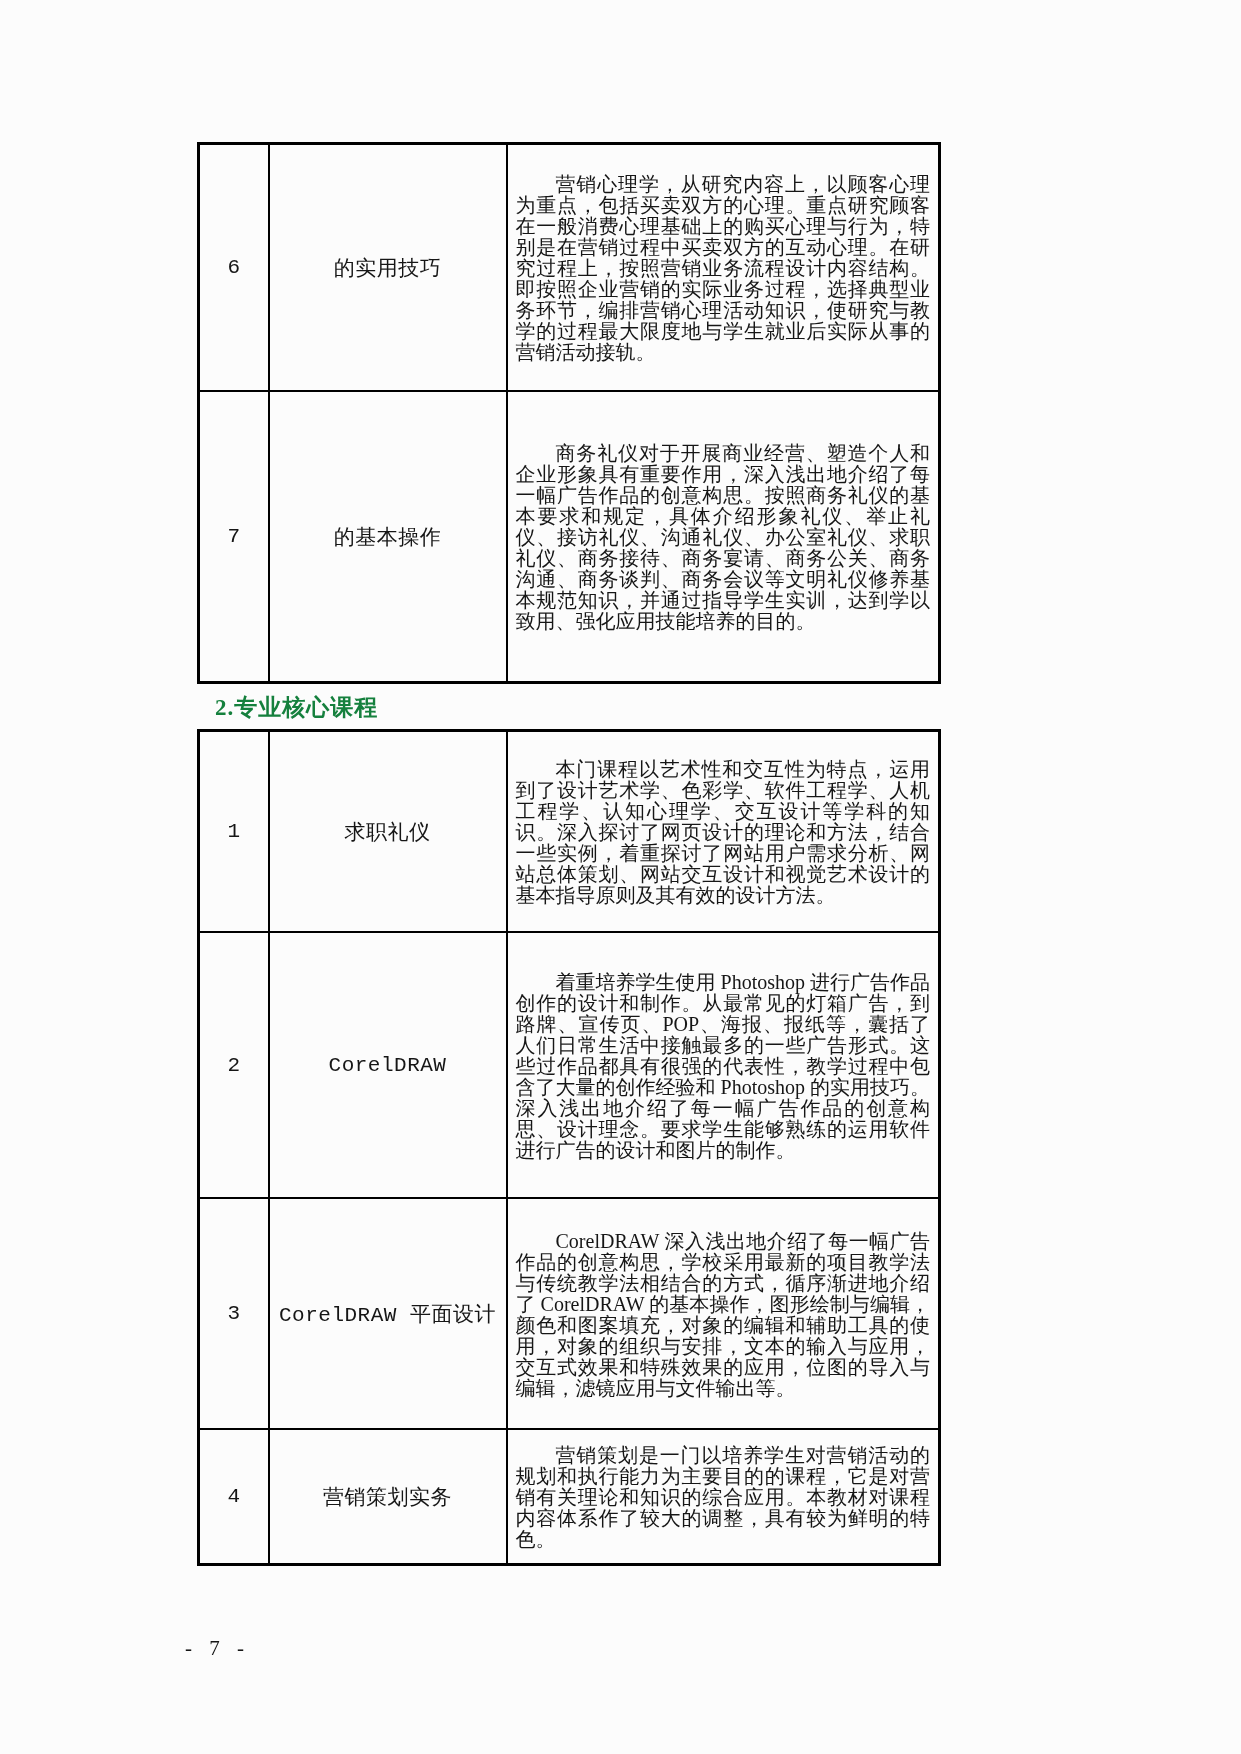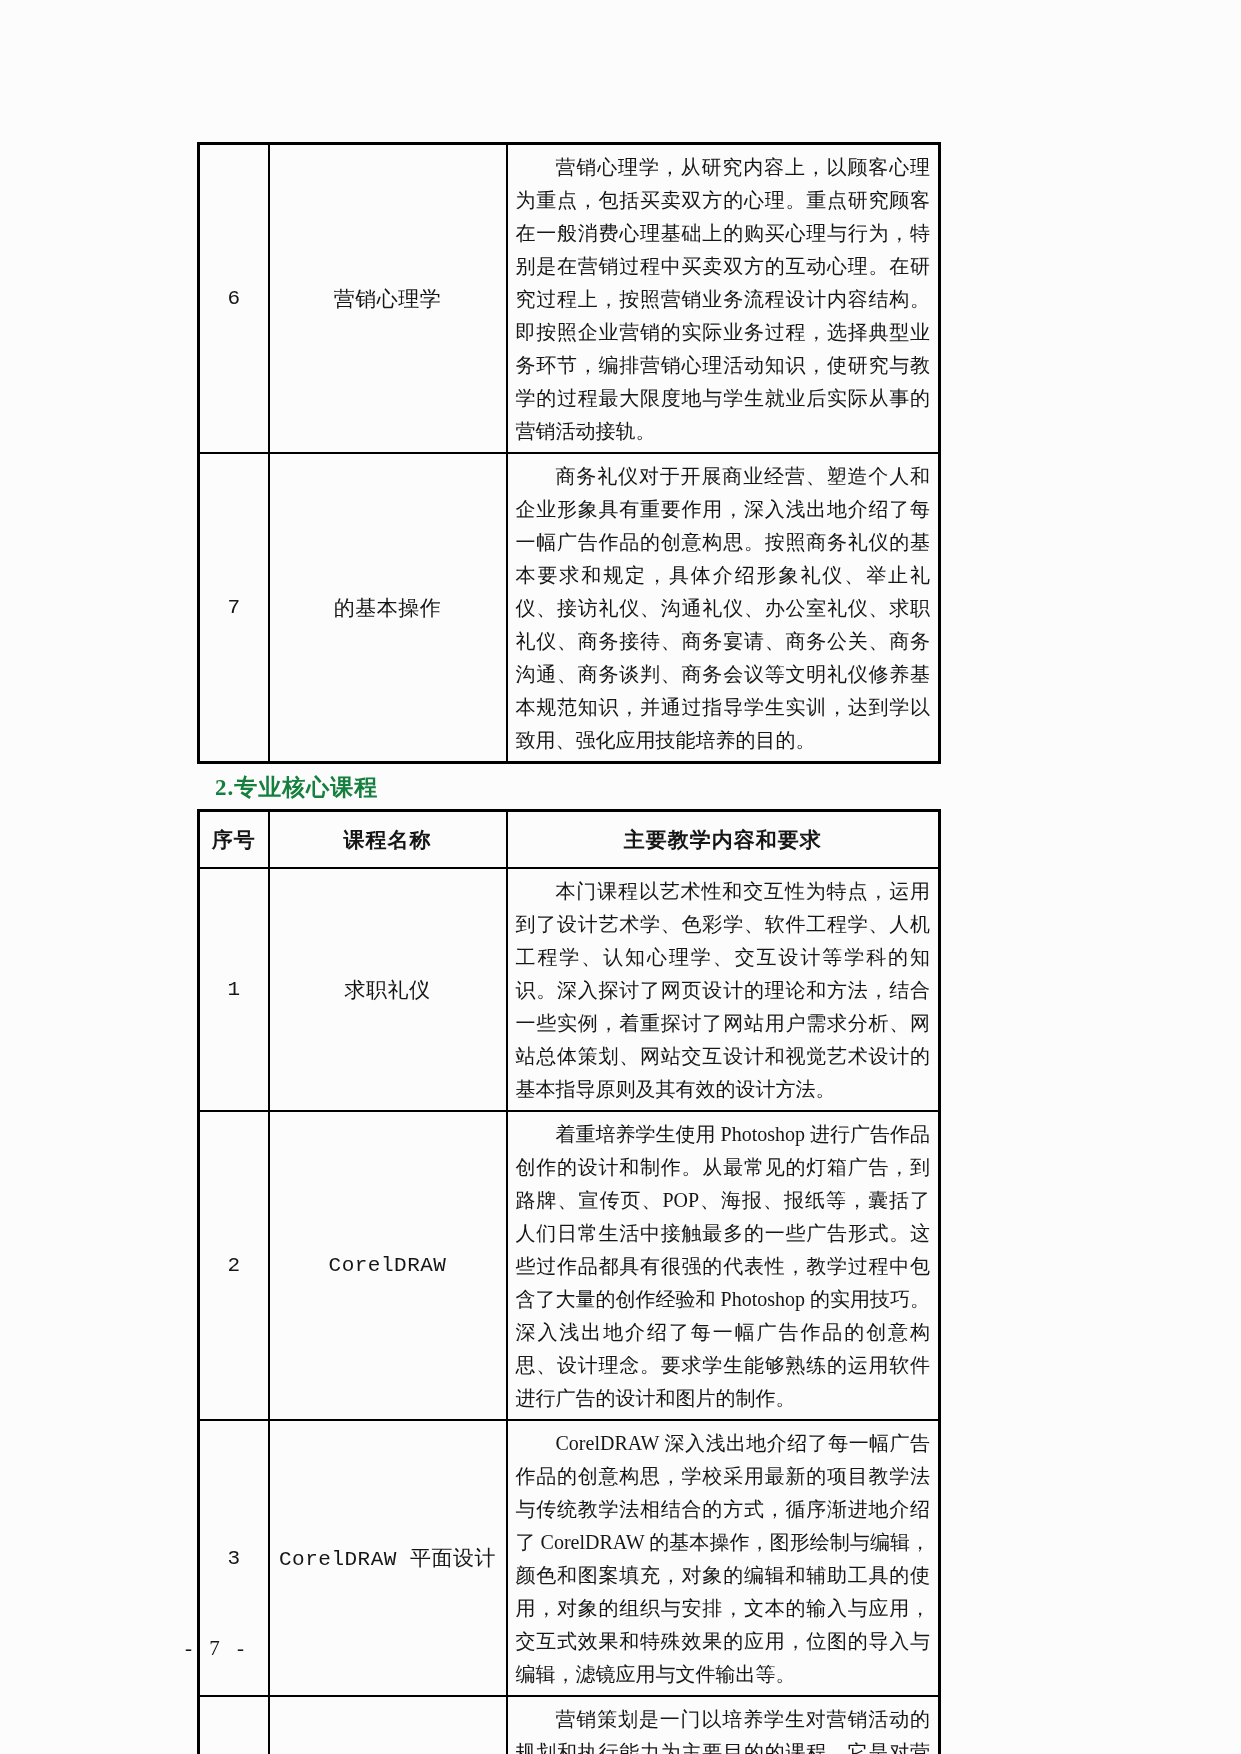--- a/index.html
+++ b/index.html
@@ -43,21 +43,21 @@
   .name-cell{
     text-align:center;
     font-size:21px;
     font-family:"Liberation Mono","DejaVu Sans Mono",monospace;
     letter-spacing:0.5px;
   }
   .desc-cell{
     vertical-align:top;
     padding:6px 8px 4px 8px;
     font-size:20px;
-    line-height:33px;
+    line-height:21px;
     text-align:justify;
     text-indent:2em;
   }
   th.hdr{
     font-size:21px;
     font-weight:bold;
     text-align:center;
     height:53px;
     letter-spacing:1px;
   }
@@ -85,45 +85,40 @@
 
     <table class="doc">
       <colgroup>
           <col class="c-no">
           <col class="c-name">
           <col class="c-desc">
         </colgroup>
       <tbody>
           <tr>
         <td class="no-cell" style="height:243px;">6</td>
-        <td class="name-cell">营销心理学</td>
+        <td class="name-cell">的实用技巧</td>
         <td class="desc-cell">营销心理学，从研究内容上，以顾客心理为重点，包括买卖双方的心理。重点研究顾客在一般消费心理基础上的购买心理与行为，特别是在营销过程中买卖双方的互动心理。在研究过程上，按照营销业务流程设计内容结构。即按照企业营销的实际业务过程，选择典型业务环节，编排营销心理活动知识，使研究与教学的过程最大限度地与学生就业后实际从事的营销活动接轨。</td>
       </tr>
       <tr>
         <td class="no-cell" style="height:287px;">7</td>
         <td class="name-cell">的基本操作</td>
         <td class="desc-cell">商务礼仪对于开展商业经营、塑造个人和企业形象具有重要作用，深入浅出地介绍了每一幅广告作品的创意构思。按照商务礼仪的基本要求和规定，具体介绍形象礼仪、举止礼仪、接访礼仪、沟通礼仪、办公室礼仪、求职礼仪、商务接待、商务宴请、商务公关、商务沟通、商务谈判、商务会议等文明礼仪修养基本规范知识，并通过指导学生实训，达到学以致用、强化应用技能培养的目的。</td>
       </tr>
     </tbody>
       </table>
 
     <div class="section-heading">2.专业核心课程</div>
 
     <table class="doc">
       <colgroup>
           <col class="c-no">
           <col class="c-name">
           <col class="c-desc">
         </colgroup>
       <tbody>
-          <tr>
-        <th class="hdr">序号</th>
-        <th class="hdr">课程名称</th>
-        <th class="hdr">主要教学内容和要求</th>
-      </tr>
       <tr>
         <td class="no-cell" style="height:197px;">1</td>
         <td class="name-cell">求职礼仪</td>
         <td class="desc-cell">本门课程以艺术性和交互性为特点，运用到了设计艺术学、色彩学、软件工程学、人机工程学、认知心理学、交互设计等学科的知识。深入探讨了网页设计的理论和方法，结合一些实例，着重探讨了网站用户需求分析、网站总体策划、网站交互设计和视觉艺术设计的基本指导原则及其有效的设计方法。</td>
       </tr>
       <tr>
         <td class="no-cell" style="height:262px;">2</td>
         <td class="name-cell">CorelDRAW</td>
         <td class="desc-cell">着重培养学生使用 Photoshop 进行广告作品创作的设计和制作。从最常见的灯箱广告，到路牌、宣传页、POP、海报、报纸等，囊括了人们日常生活中接触最多的一些广告形式。这些过作品都具有很强的代表性，教学过程中包含了大量的创作经验和 Photoshop 的实用技巧。深入浅出地介绍了每一幅广告作品的创意构思、设计理念。要求学生能够熟练的运用软件进行广告的设计和图片的制作。</td>
       </tr>

